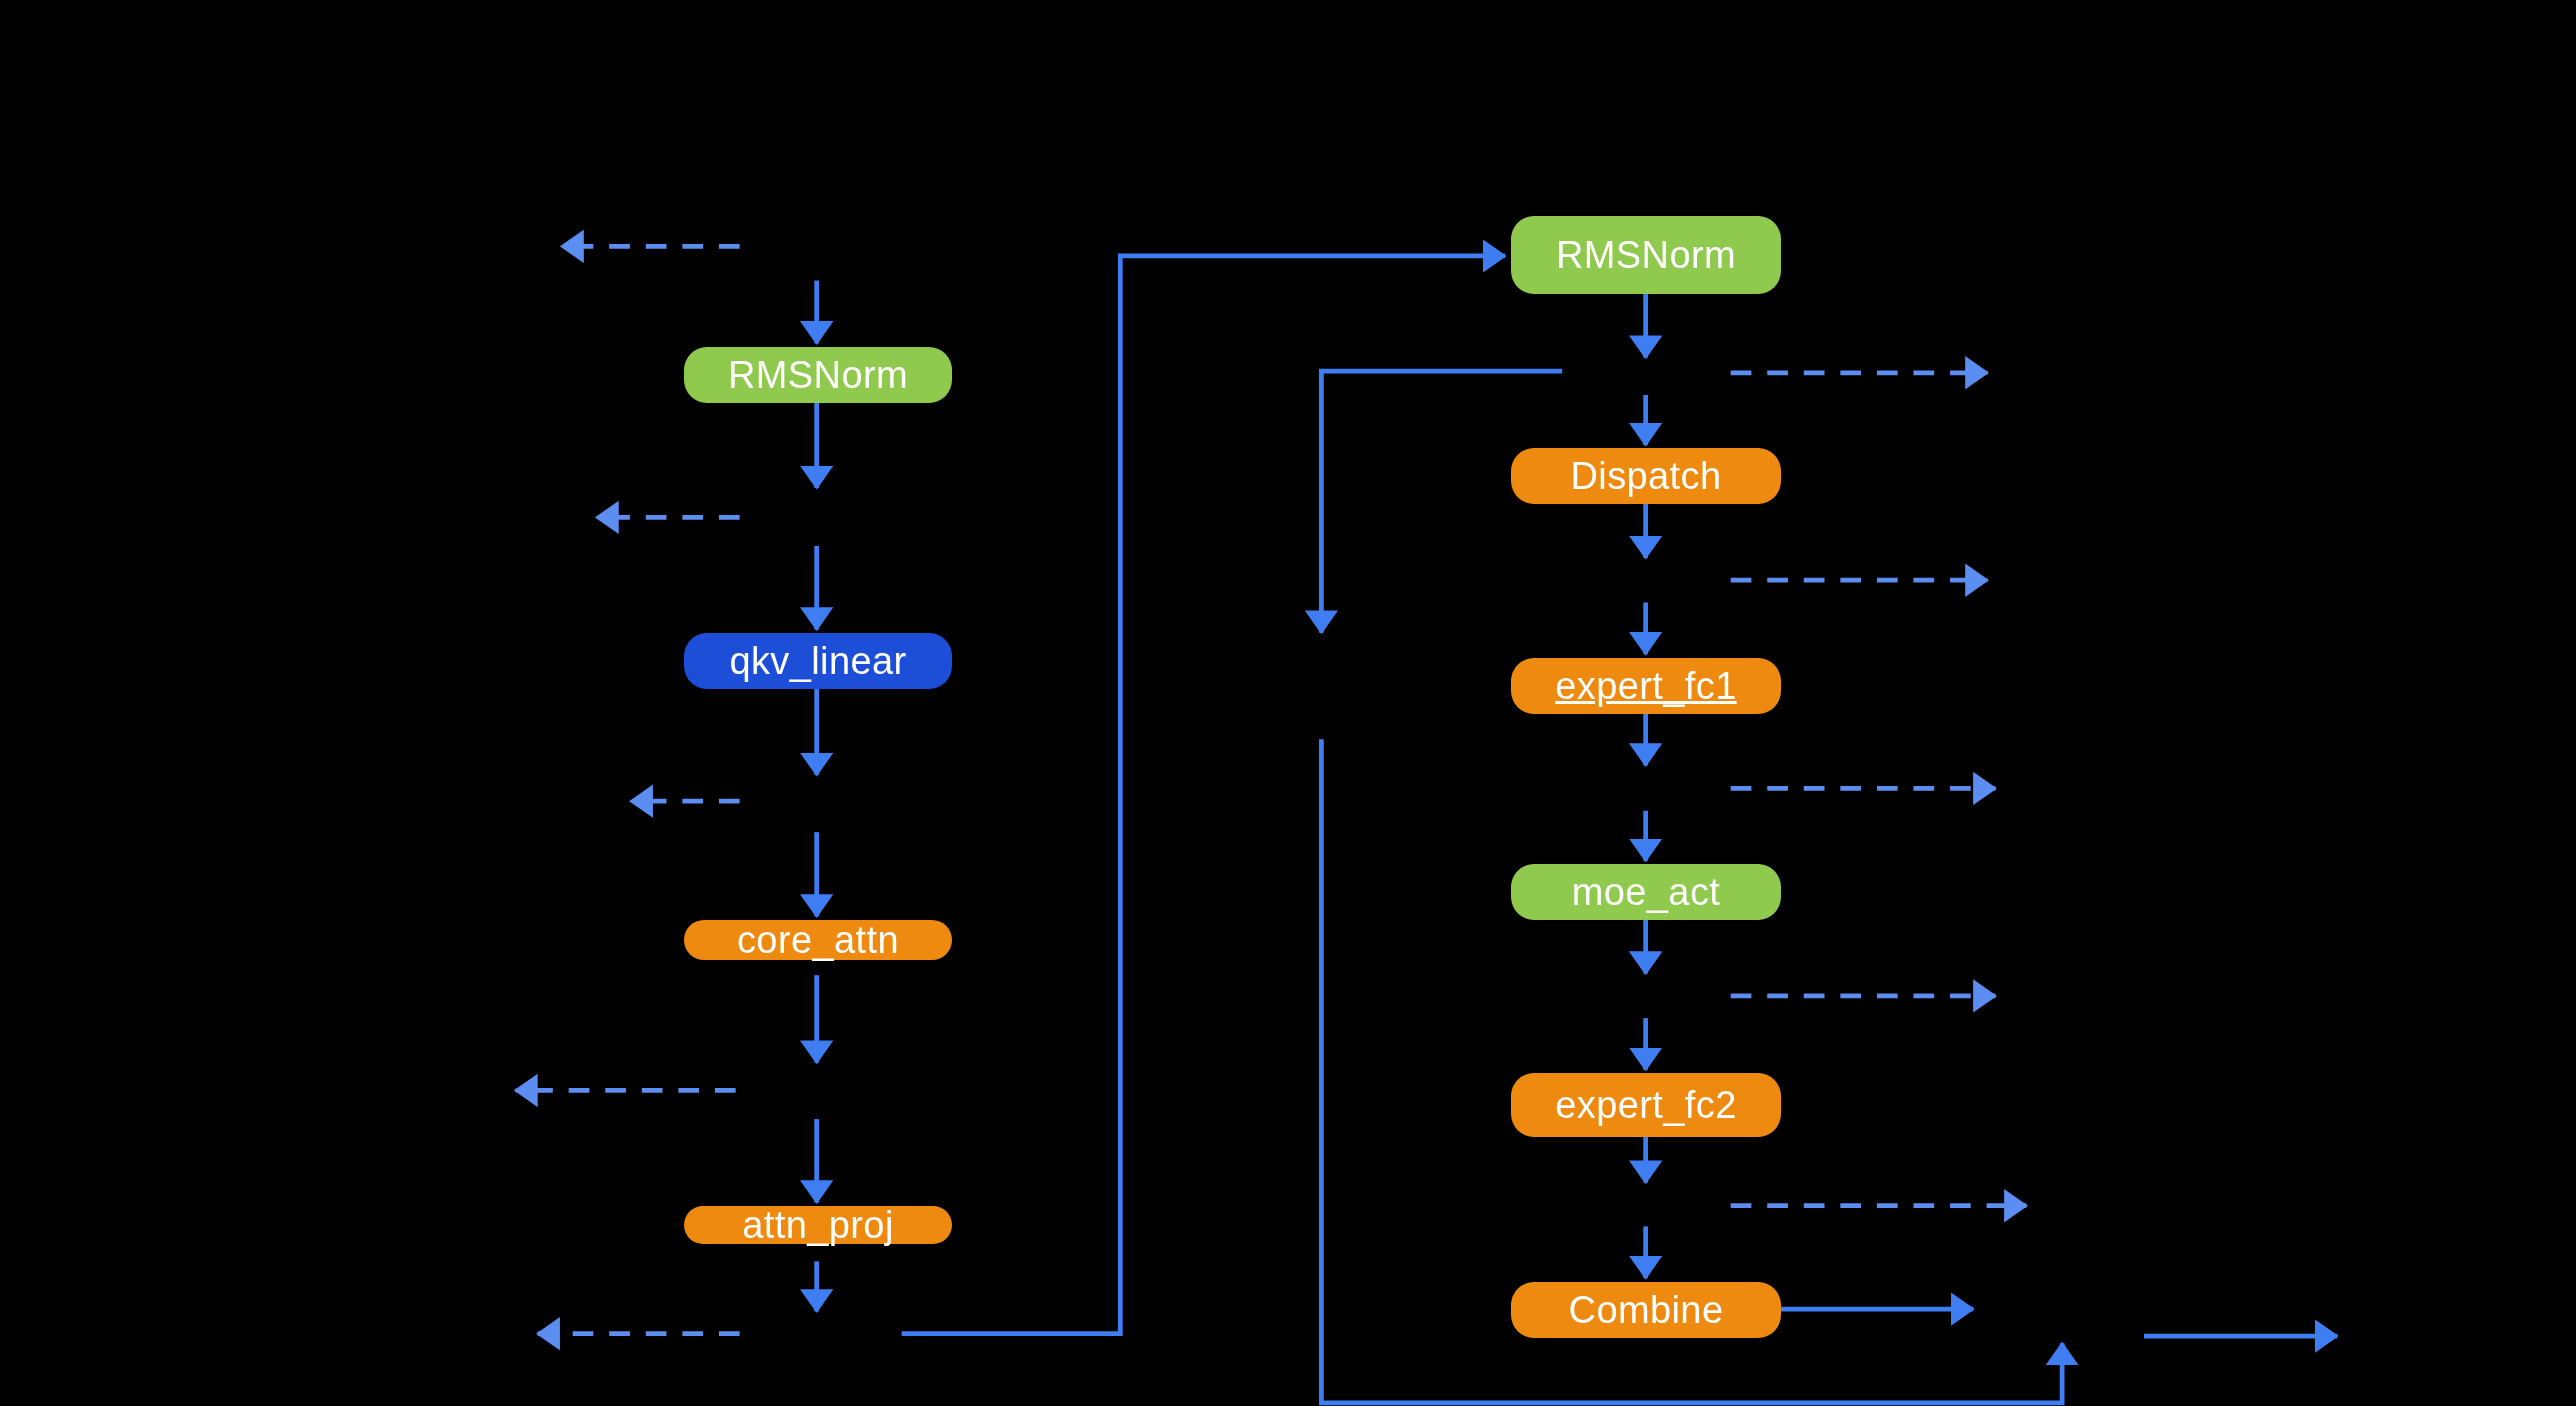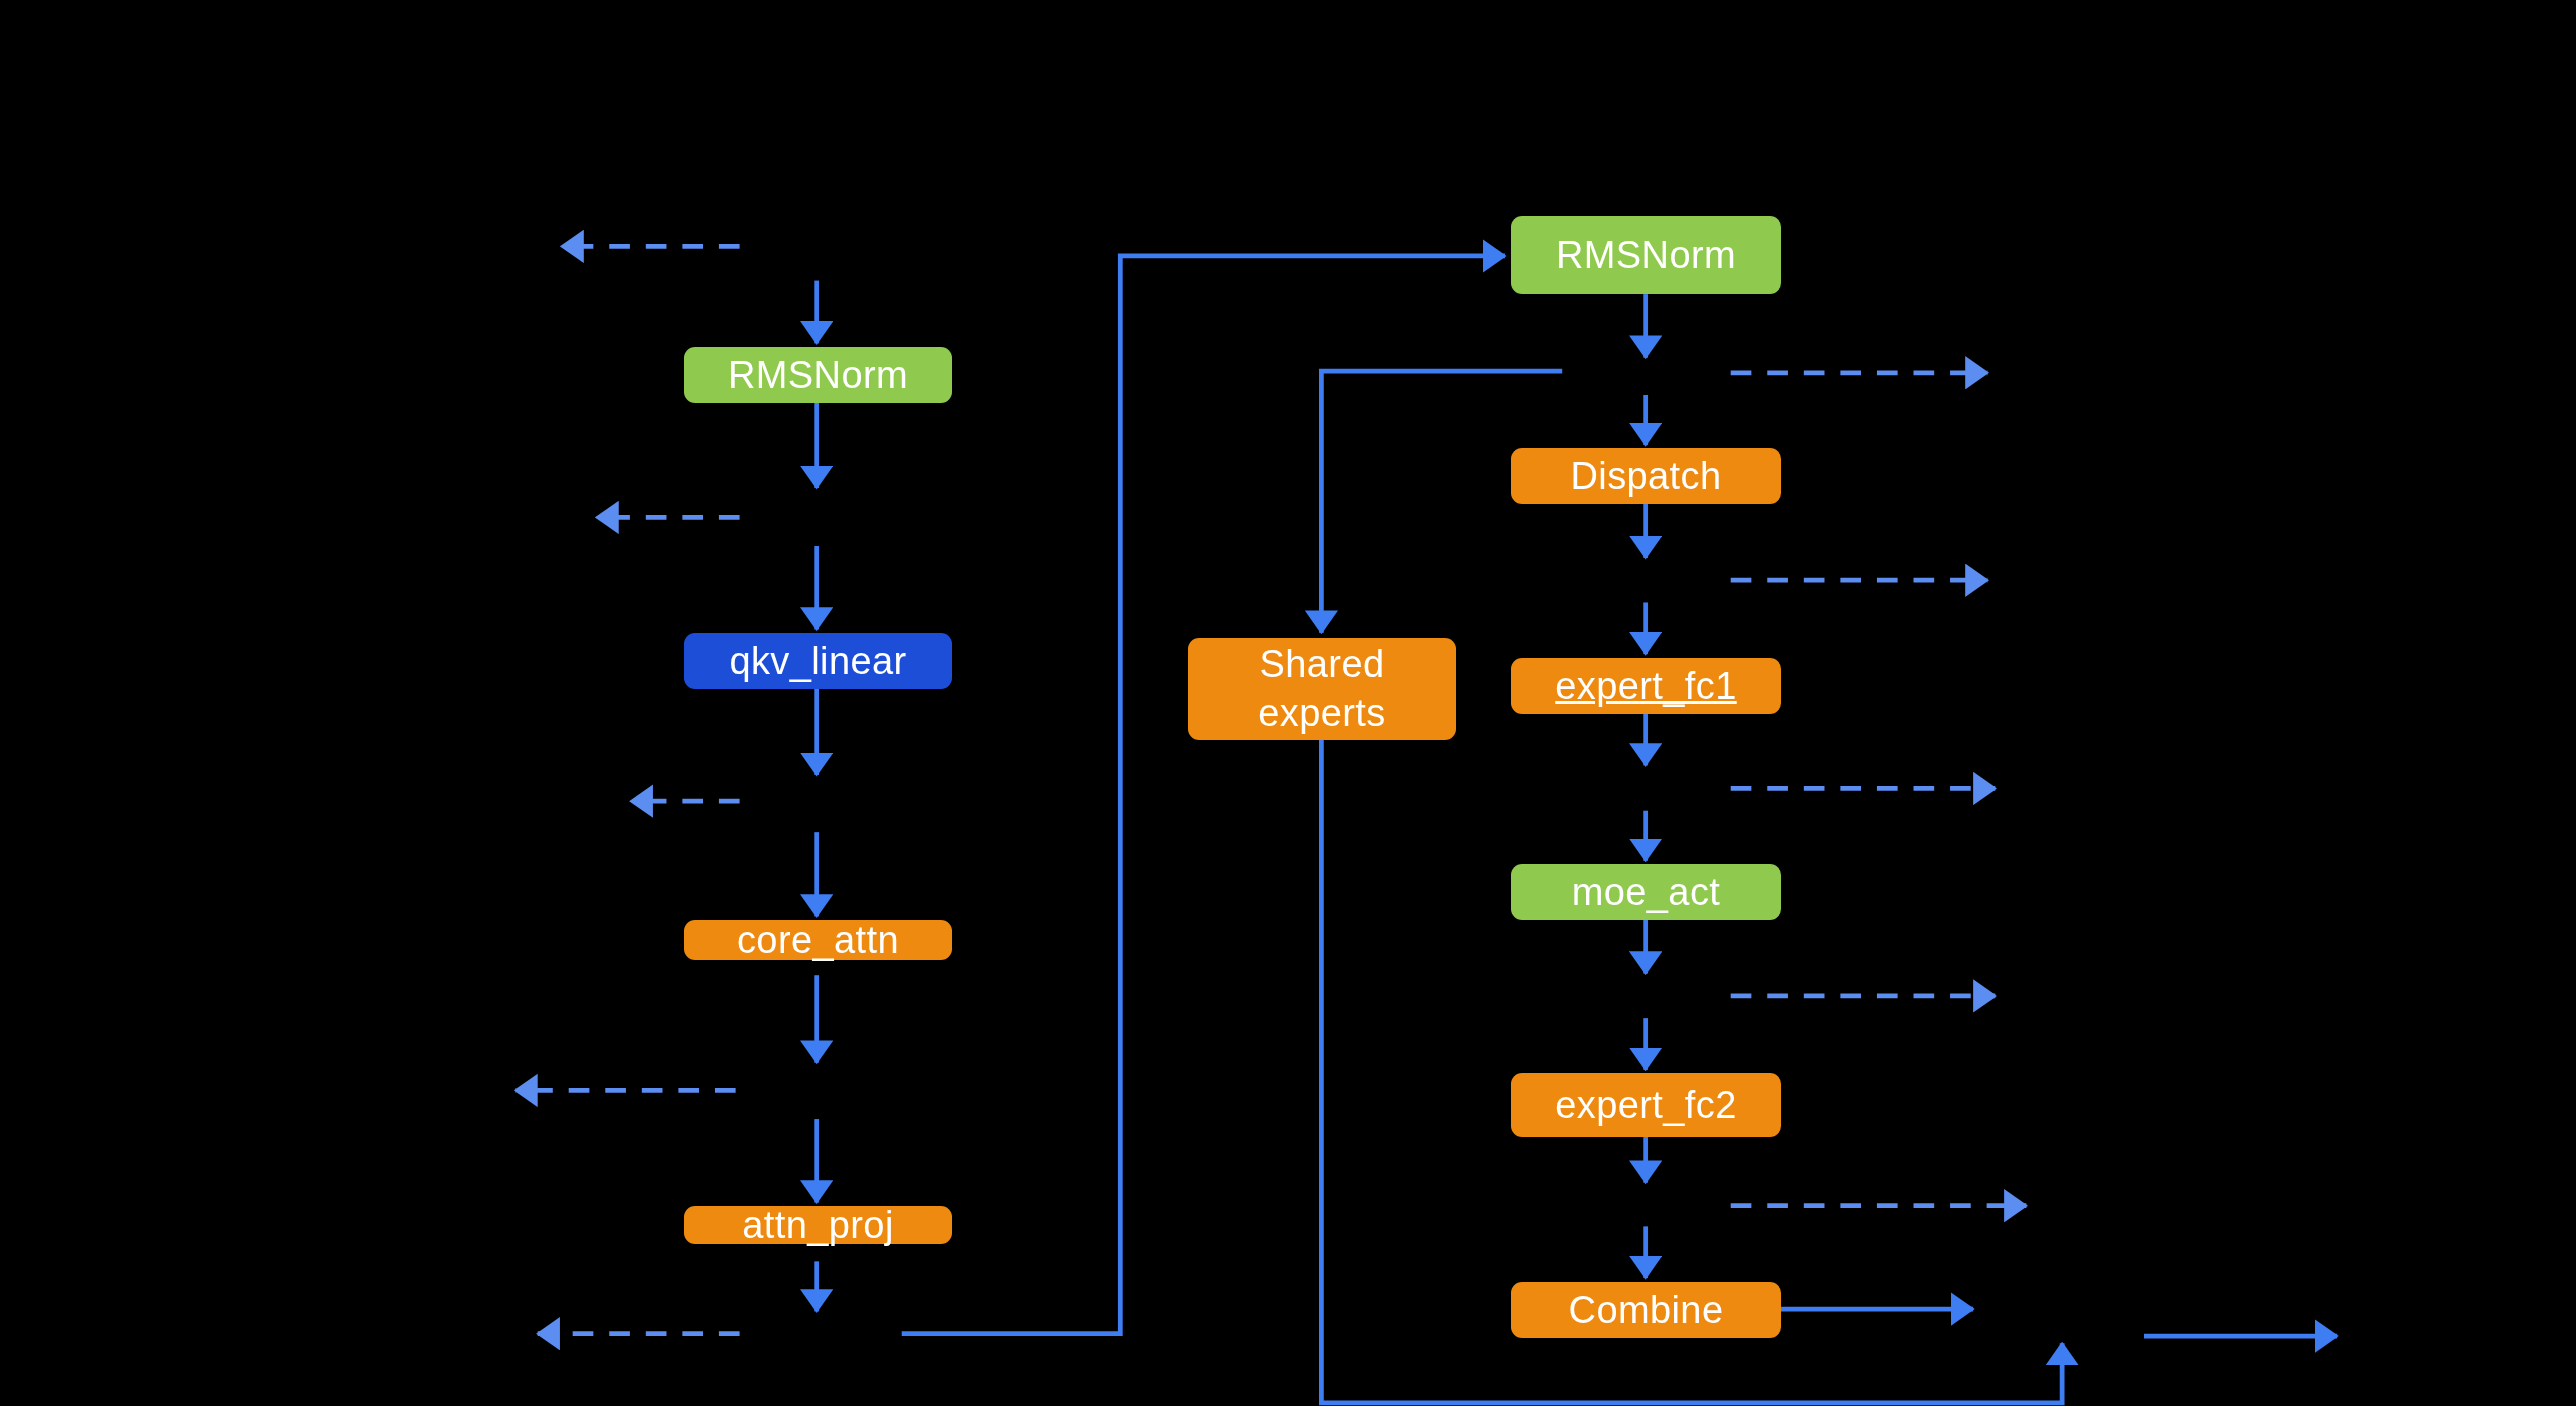--- a/index.html
+++ b/index.html
@@ -6,21 +6,21 @@
   #diagram{
     position:relative;
     width:2576px;height:1406px;
     background:var(--background,#000);
     overflow:hidden;
     font-family:"Liberation Sans",sans-serif;
   }
   #connector-svg{position:absolute;left:0;top:0;}
   .node{
     position:absolute;
-    border-radius:11px;
+    border-radius:23px;
     display:flex;align-items:center;justify-content:center;
     color:var(--node-text,#fff);
     font-size:38px;
     line-height:1.28;
     text-align:center;
     letter-spacing:0.4px;
   }
   .node span{display:block;padding:0 8px;}
 </style>
 </head>
@@ -93,17 +93,14 @@
     </div>
     <div class="node" style="left: 1511px; top: 864px; width: 270px; height: 56px; background: rgb(143, 201, 77);">
       <span>moe_act</span>
     </div>
     <div class="node" style="left: 1511px; top: 1073px; width: 270px; height: 64px; background: rgb(238, 138, 16);">
       <span>expert_fc2</span>
     </div>
     <div class="node" style="left: 1511px; top: 1282px; width: 270px; height: 56px; background: rgb(238, 138, 16);">
       <span>Combine</span>
     </div>
-    <div class="node" style="left: 1188px; top: 638px; width: 268px; height: 102px; background: rgb(238, 138, 16);">
-      <span>Shared experts</span>
-    </div>
   </div>
 
 
 </body></html>

